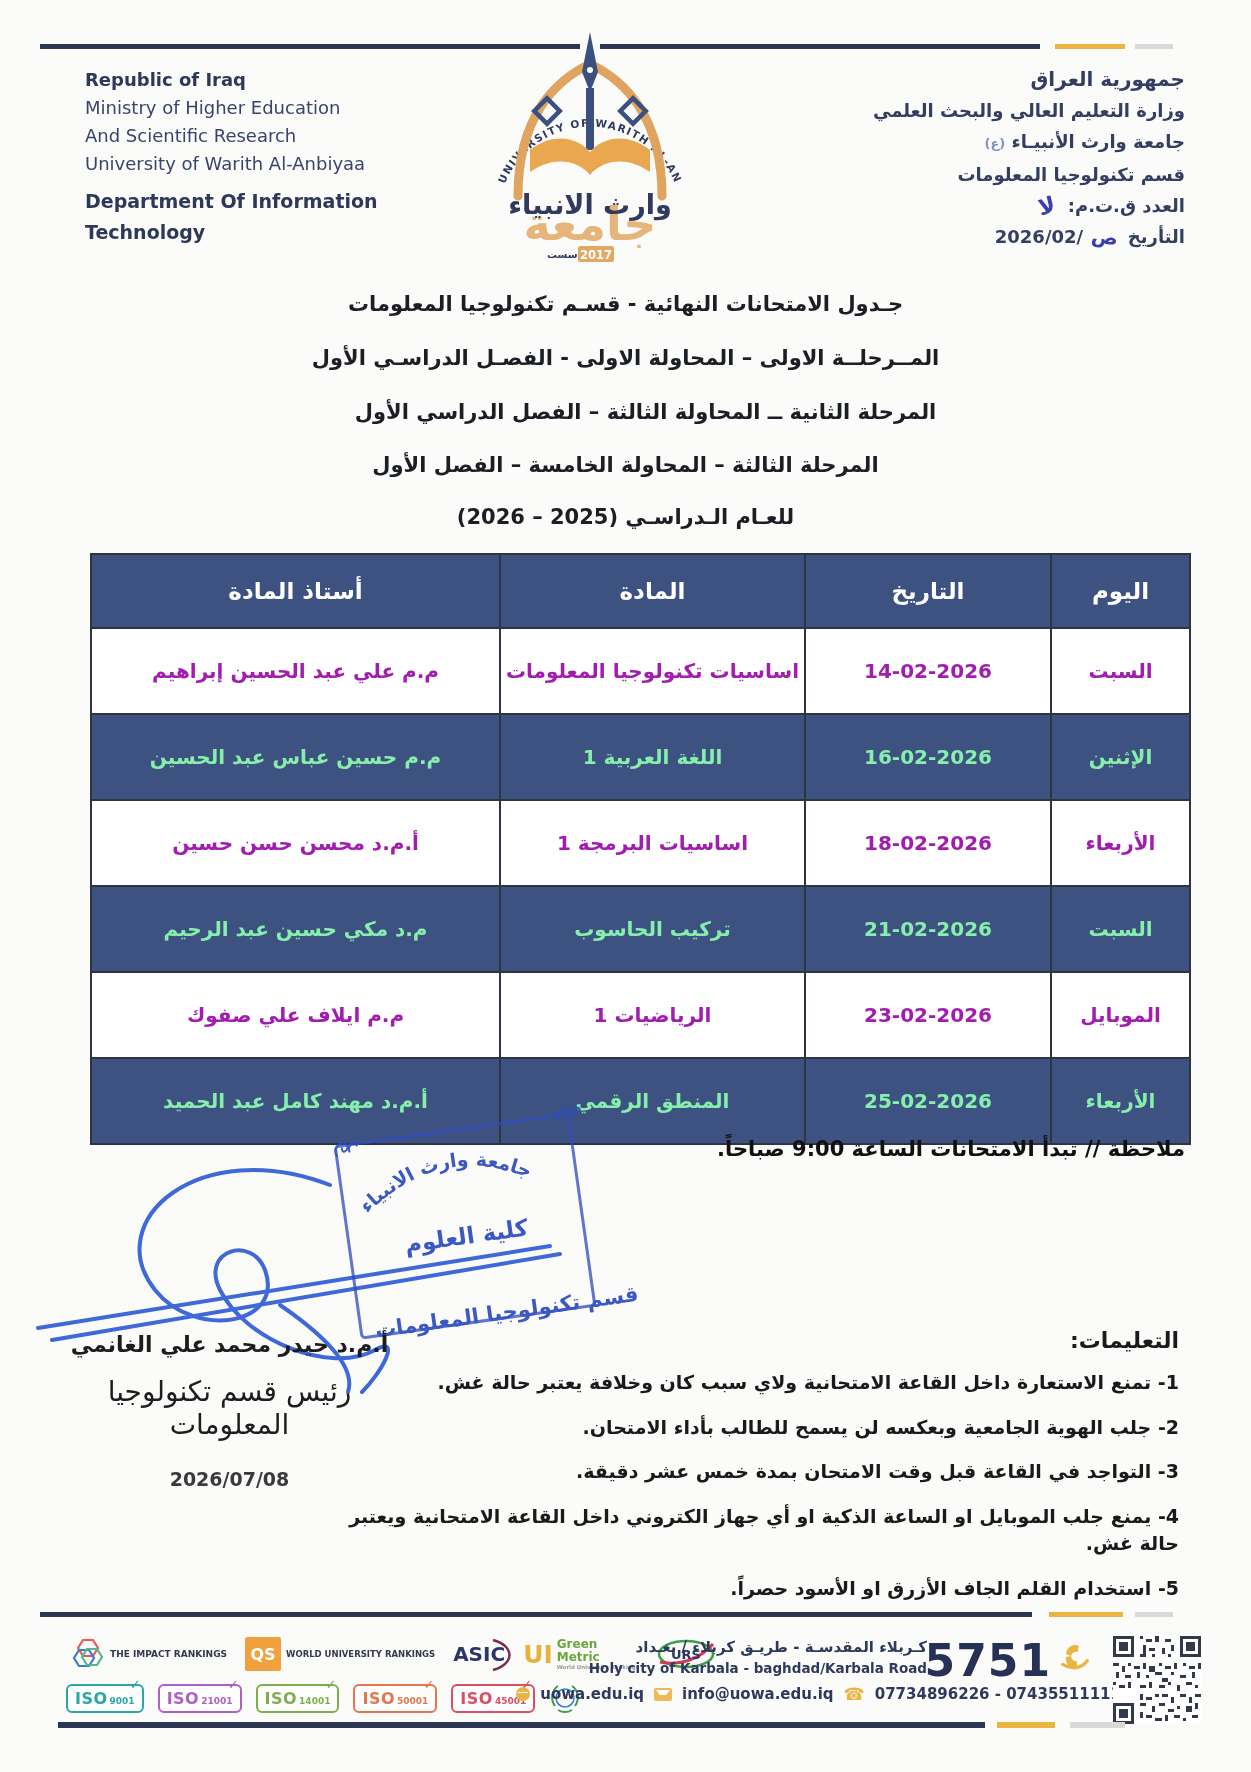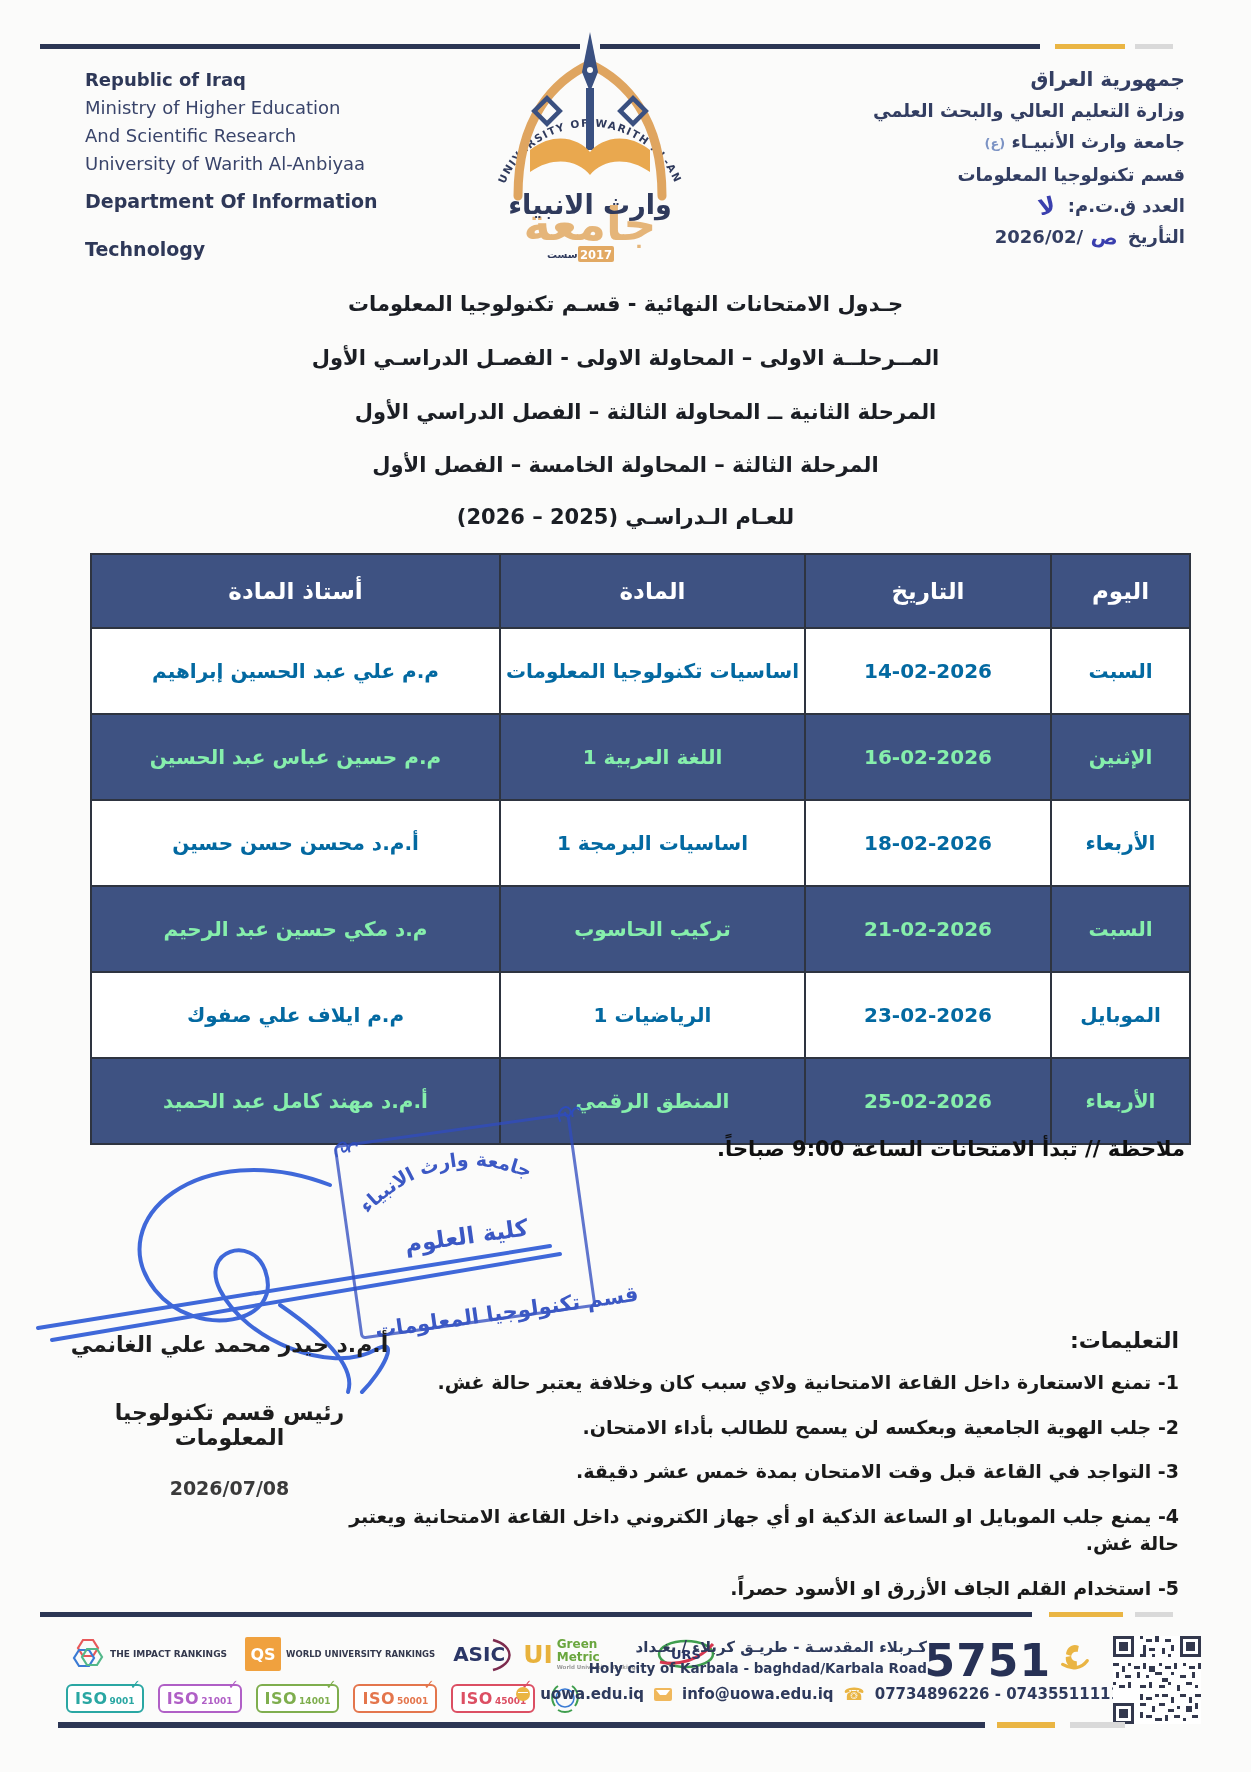--- a/index.html
+++ b/index.html
@@ -24,38 +24,38 @@
   
   .logo{left:478px;top:28px;width:224px;height:238px;}
   
   .title-line{position:absolute;left:0;right:0;text-align:center;direction:rtl;
               font-size:21px;font-weight:800;color:#1b1e24;}
   
   .sched{left:90px;top:553px;width:1091px;}
   .sched table{border-collapse:collapse;table-layout:fixed;width:1091px;direction:rtl;}
   .sched th,.sched td{border:2px solid #2e3440;text-align:center;vertical-align:middle;padding:0 0;}
   .sched th{height:72px;background:#3e5282;color:#fff;font-size:23px;font-weight:800;}
-  .sched td{height:84px;font-size:20px;font-weight:600;color:#0369a1;background:#fff;}
+  .sched td{height:84px;font-size:20px;font-weight:600;color:#a21caf;background:#fff;}
   .sched tr.blue td{background:#3e5282;color:#86efac;}
   .c-day{width:137px;} .c-date{width:244px;} .c-subj{width:303px;} .c-inst{width:407px;}
   .date-cell{direction:ltr;}
   
   .note{right:66px;top:1137px;direction:rtl;font-size:21px;font-weight:800;color:#101010;}
   
   .stamp{left:346px;top:1128px;width:232px;height:190px;transform:rotate(-8deg);
          border:3px solid rgba(47,76,192,.82);border-radius:5px;color:#2d4cc0;opacity:.93;}
   .stamp-line2{position:absolute;top:92px;left:0;right:0;text-align:center;direction:rtl;
                font-size:23px;font-weight:800;}
   .stamp-line3{position:absolute;bottom:-8px;right:-46px;white-space:nowrap;direction:rtl;
                font-size:21px;font-weight:800;}
   .swirl{position:absolute;width:26px;height:20px;}
   
   .sig-block{left:57px;top:1332px;width:345px;text-align:center;direction:rtl;}
   .sig-name{font-size:22px;font-weight:800;color:#1d1d1d;}
-  .sig-title{font-size:22px;font-weight:700;color:#1d1d1d;margin-top:43px;}
+  .sig-title{font-size:28px;font-weight:400;color:#1d1d1d;margin-top:18px;}
   .sig-date{font-size:19px;font-weight:600;color:#3a3a3a;margin-top:27px;direction:ltr;}
   
   .instr{right:72px;top:1328px;width:860px;direction:rtl;text-align:right;color:#1a1a1a;}
   .instr-head{font-size:22px;font-weight:800;margin-bottom:16px;}
   .instr-item{font-size:19px;font-weight:600;line-height:1.45;margin-bottom:17px;}
   
   .ft-logos{left:70px;top:1634px;height:40px;display:flex;align-items:center;gap:18px;}
   .ft-impact-text{font-size:9px;font-weight:800;color:#33384d;line-height:11px;}
   .qs-box{width:36px;height:34px;background:#f0a13e;border-radius:2px;color:#fff;font-weight:800;
           font-size:16px;display:flex;align-items:center;justify-content:center;}
@@ -98,21 +98,21 @@
   <div class="rule" style="left:600px;top:44px;width:440px;"></div>
   <div class="rule yellow" style="left:1055px;top:44px;width:70px;"></div>
   <div class="rule gray" style="left:1135px;top:44px;width:38px;"></div>
 
   <div class="abs hdr-en">
     <div class="b">Republic of Iraq</div>
     <div>Ministry of Higher Education</div>
     <div>And Scientific Research</div>
     <div>University of Warith Al-Anbiyaa</div>
     <div class="dept">Department Of Information</div>
-    <div class="dept" style="margin-top:17px;">Technology</div>
+    <div class="dept" style="margin-top:0;">Technology</div>
   </div>
 
   <div class="abs logo">
     <svg width="224" height="238" viewBox="0 0 224 238">
       <defs>
           <path id="logoArc" d="M26,158 A92,92 0 0 1 198,158" fill="none"></path>
         </defs>
       <text font-size="10.5" font-weight="bold" fill="#2f3a5c" letter-spacing="1.4">
         <textPath href="#logoArc" xlink:href="#logoArc" startOffset="2">UNIVERSITY OF WARITH AL-ANBIYAA</textPath>
       </text>

